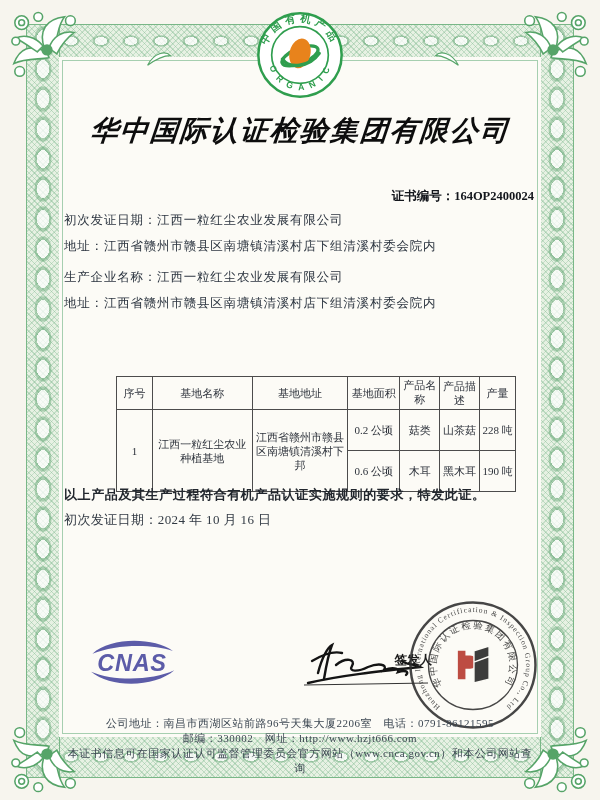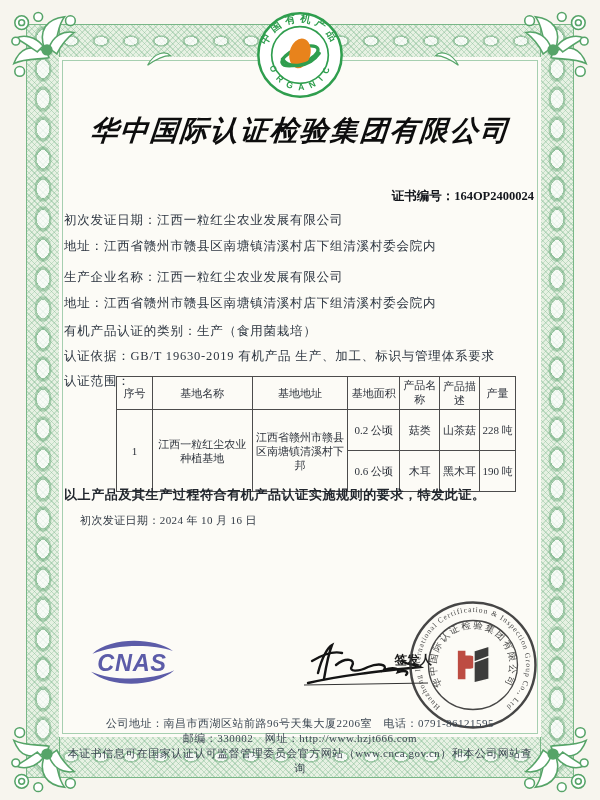--- a/index.html
+++ b/index.html
@@ -43,21 +43,21 @@
   .fieldblock .lbl{color:#2c3540;}
 
   
   .scope-table{position:absolute;top:268px;left:6px;border-collapse:collapse;width:400px;font-size:11px;color:#2d323b;text-align:center;margin-left:48px;}
   .scope-table th,.scope-table td{border:1px solid #4c4c4c;padding:2px 2px;font-weight:normal;line-height:14px;}
   .scope-table thead th{height:24px;}
   .scope-table td{height:36px;}
   .col-no{width:9%;} .col-bn{width:25%;} .col-ba{width:24%;} .col-area{width:13%;} .col-pn{width:10%;font-family:Liberation Mono, monospace;} .col-pd{width:10%;} .col-out{width:9%;}
 
   .statement{position:absolute;top:378px;left:2px;right:0;font-size:13px;font-weight:600;letter-spacing:.6px;color:#22272e;}
-  .dates{position:absolute;top:403px;left:18px;font-size:11px;line-height:18.5px;letter-spacing:.4px;color:#323a44;}
+  .dates{position:absolute;top:403px;left:2px;font-size:13px;line-height:18.5px;letter-spacing:.4px;color:#323a44;}
 
   
   .bottom{position:absolute;top:478px;left:0;right:0;height:150px;}
   .cnas{position:absolute;left:18px;top:48px;display:flex;align-items:center;gap:8px;}
   .cnas svg{width:104px;height:56px;}
   .cnas-text{font-family:"Liberation Sans","DejaVu Sans",sans-serif;font-size:8.5px;line-height:11px;color:#5c6068;letter-spacing:.3px;}
   .signer{position:absolute;left:236px;top:66px;font-size:12.5px;font-weight:bold;color:#1c1c1c;display:flex;align-items:flex-end;flex-direction:column;}
   .signature-svg{width:130px;height:52px;margin:-30px 0 -8px 4px;}
   .seal{position:absolute;right:-6px;top:8px;width:142px;height:142px;opacity:.88;}
 
@@ -177,25 +177,20 @@
     <div class="fieldblock fb1">
       <div><span class="lbl">初次发证日期：</span><span>江西一粒红尘农业发展有限公司</span></div>
       <div><span class="lbl">地址：</span><span>江西省赣州市赣县区南塘镇清溪村店下组清溪村委会院内</span></div>
     </div>
 
     <div class="fieldblock fb2">
       <div><span class="lbl">生产企业名称：</span><span>江西一粒红尘农业发展有限公司</span></div>
       <div><span class="lbl">地址：</span><span>江西省赣州市赣县区南塘镇清溪村店下组清溪村委会院内</span></div>
     </div>
 
-    <div class="fieldblock fb3">
-      <div><span class="lbl">有机产品认证的类别：</span><span>生产（食用菌栽培）</span></div>
-      <div><span class="lbl">认证依据：</span><span>GB/T 19630-2019 有机产品  生产、加工、标识与管理体系要求</span></div>
-      <div><span class="lbl">认证范围：</span></div>
-    </div>
 
     <table class="scope-table">
       <thead>
         <tr>
           <th class="col-no">序号</th>
           <th class="col-bn">基地名称</th>
           <th class="col-ba">基地地址</th>
           <th class="col-area">基地面积</th>
           <th class="col-pn">产品名称</th>
           <th class="col-pd">产品描述</th>

